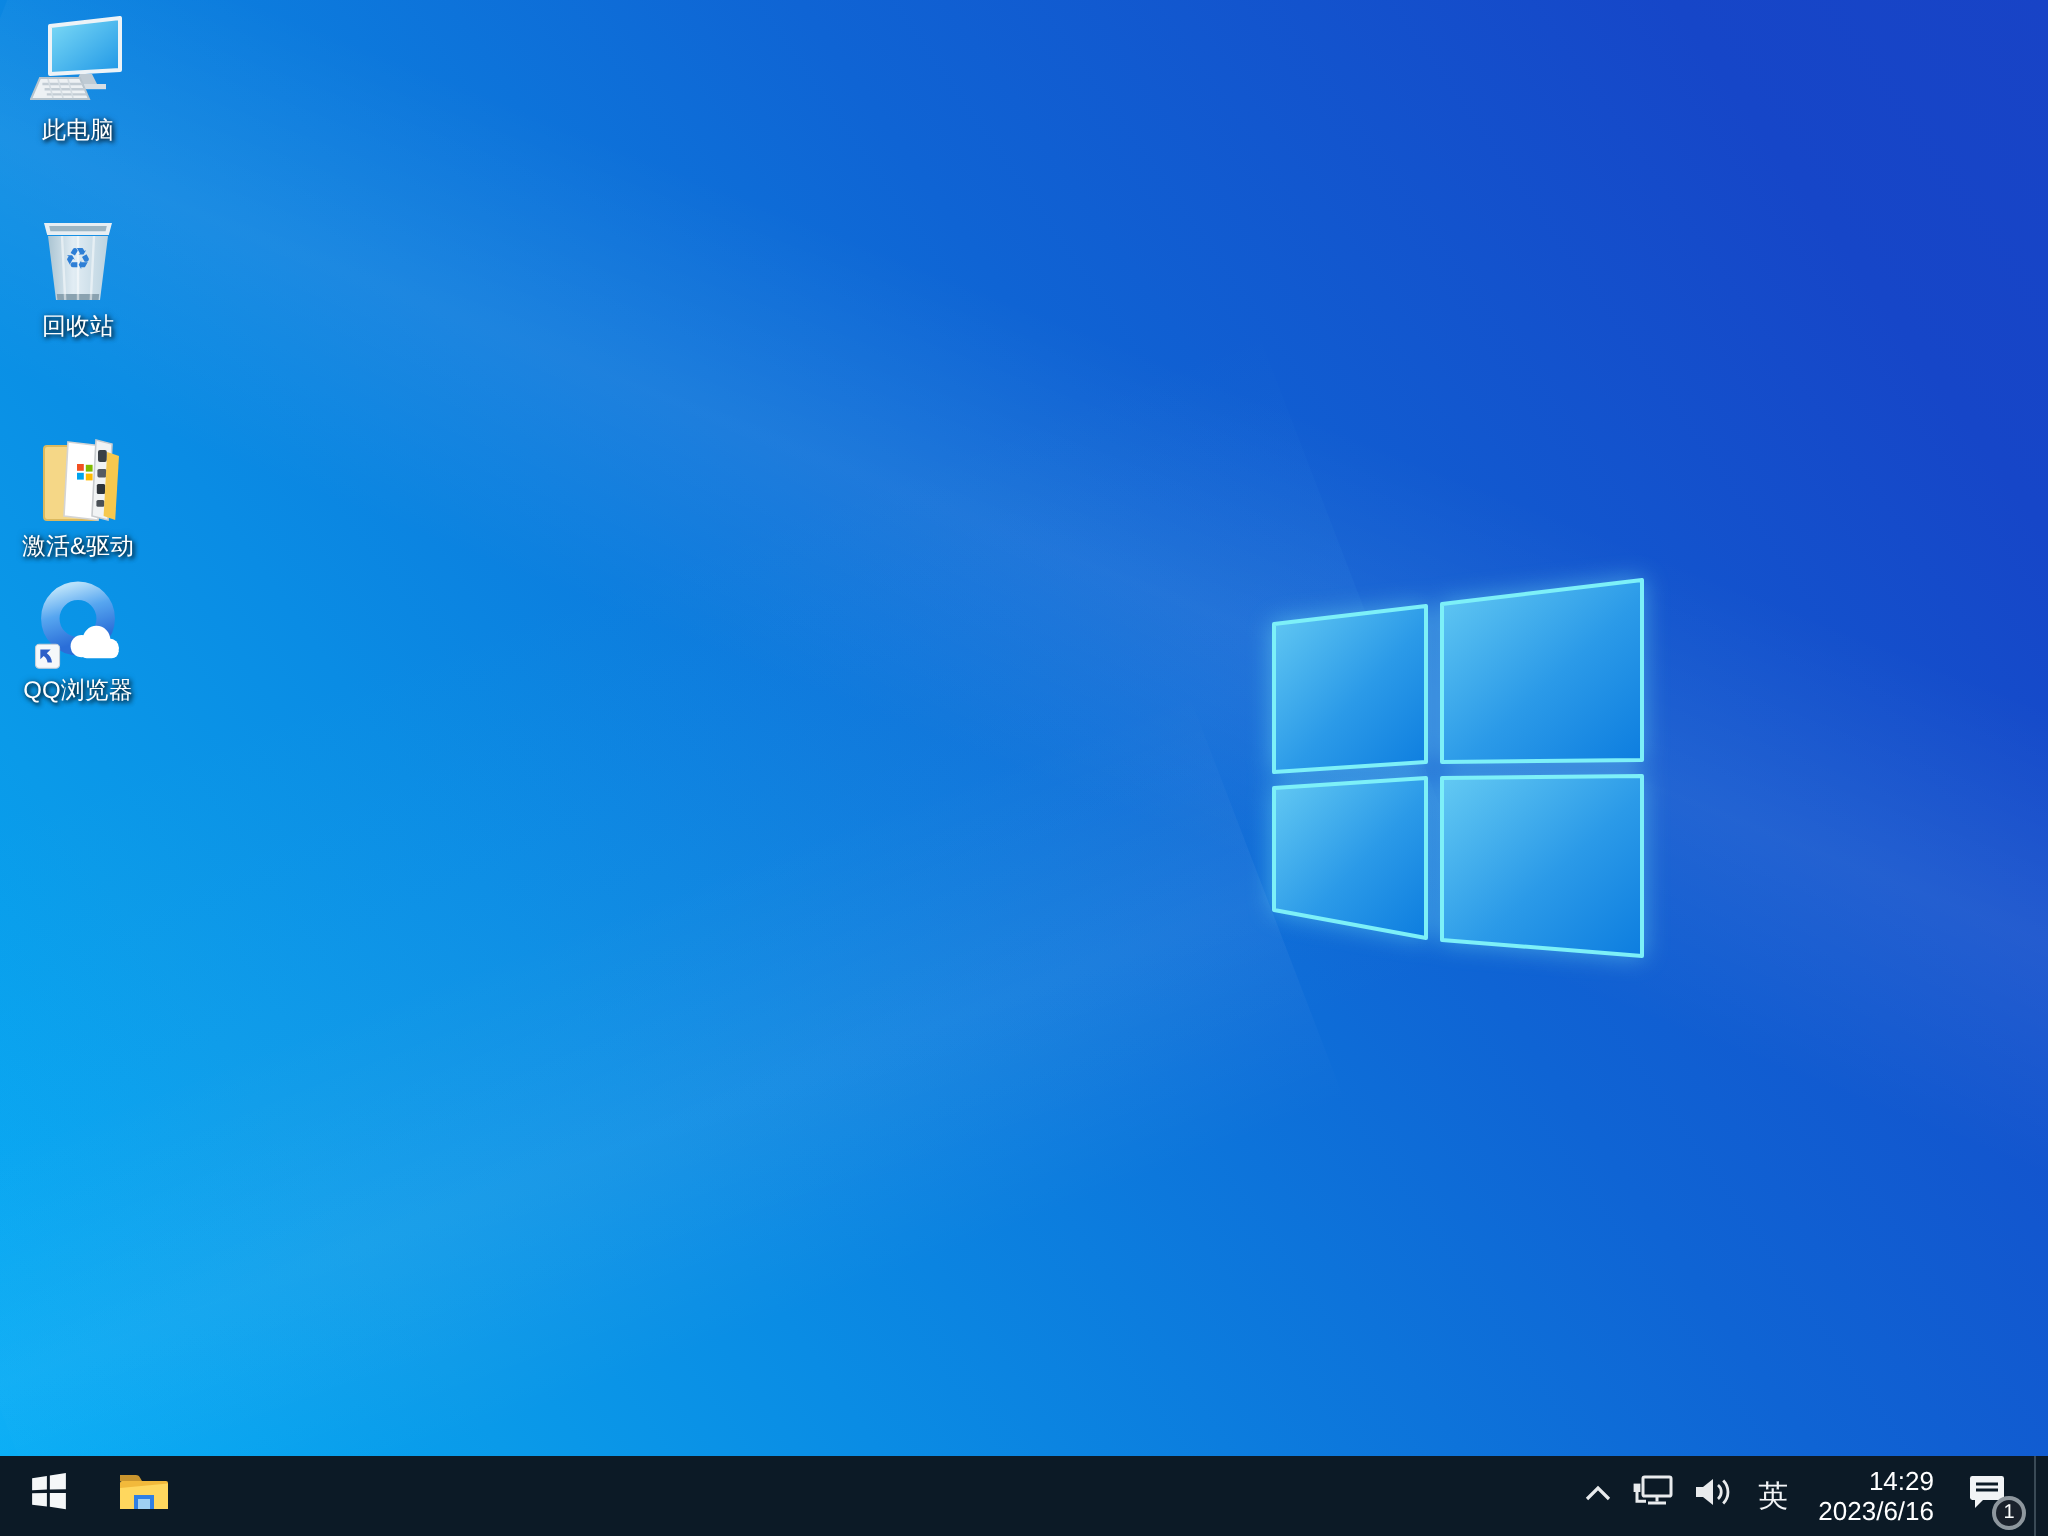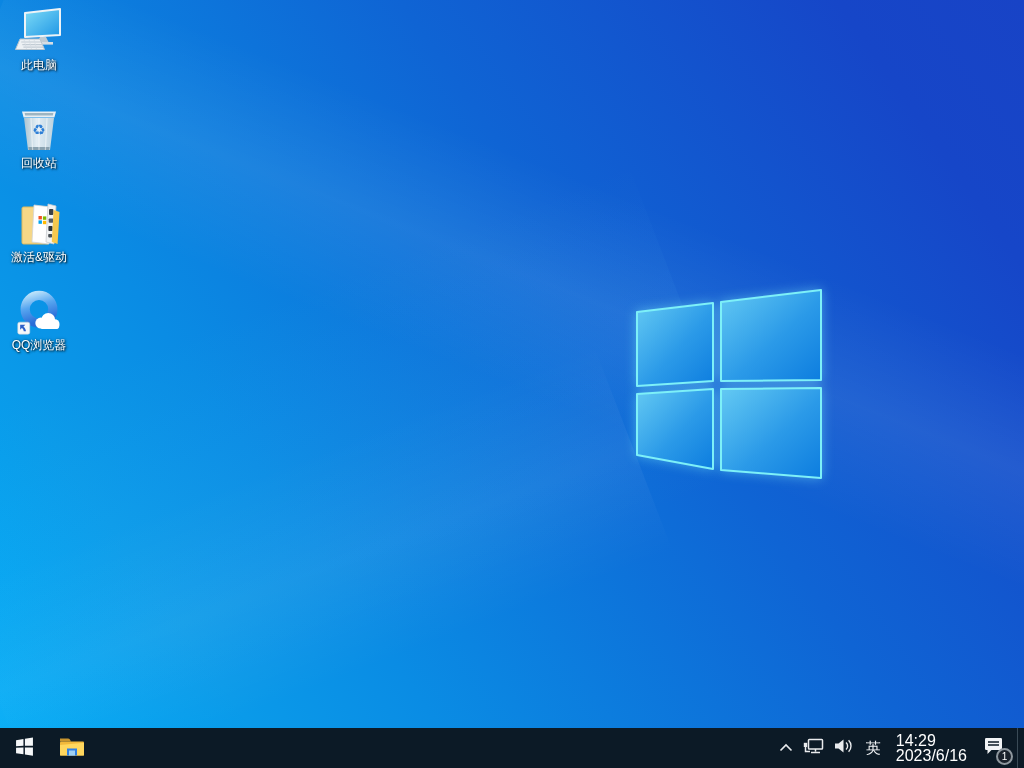--- a/index.html
+++ b/index.html
@@ -33,21 +33,21 @@
   .icon-label { margin-top:2px; font-size:12px; line-height:14px; color:#ffffff; text-align:left;
     text-shadow:1px 1px 2px rgba(0,0,0,0.9), 0 0 3px rgba(0,0,0,0.55); white-space:nowrap; }
 
   
   .taskbar { position:absolute; left:0; bottom:0; width:1024px; height:40px;
     background:#0c1a26; display:flex; align-items:stretch; z-index:10; }
   .tb-btn { width:48px; height:40px; display:flex; align-items:center; justify-content:center; }
   .tray { margin-left:auto; display:flex; align-items:center; height:40px; }
   .tray-btn { height:40px; display:flex; align-items:center; justify-content:center; padding:0 5px; }
   .ime { color:#f2f4f6; font-size:15px; padding:0 7px; }
-  .clock { color:#ffffff; font-size:16px; line-height:15px; text-align:left; padding:0 8px; }
+  .clock { color:#ffffff; font-size:13px; line-height:15px; text-align:right; padding:0 8px; }
   .action-center { position:relative; padding:0 12px 0 8px; }
   .ac-badge { position:absolute; right:4px; bottom:3px; width:17px; height:17px; border-radius:50%;
     background:#1a212b; border:2px solid #8e979e; color:#ffffff; font-size:10px; line-height:13px;
     text-align:center; }
   .show-desktop { width:7px; height:40px; border-left:1px solid #3a4a56; }
 </style>
 </head>
 <body>
 
 <div class="wallpaper">
@@ -108,21 +108,21 @@
         <polygon points="13.4,41 34.6,41 34.3,44 13.7,44" fill="#8aa2b0"></polygon>
         <path d="M16,12 L17.6,44 M24,12 L24,44 M32,12 L30.4,44" stroke="rgba(255,255,255,0.5)" stroke-width="1.2" fill="none"></path>
         <polygon points="7,5.5 41,5.5 39.4,11.5 8.6,11.5" fill="#e7eef3"></polygon>
         <polygon points="9.6,7 38.4,7 37.8,9.6 10.2,9.6" fill="#9db5c2"></polygon>
         <text x="24" y="28.5" font-size="15" fill="#2e7fd6" text-anchor="middle" font-family="DejaVu Sans, sans-serif">♻</text>
       </svg>
     </div>
     <div class="icon-label">回收站</div>
   </div>
 
-  <div class="icon-tile" style="top:200px">
+  <div class="icon-tile" style="top:216px">
     <div class="icon-img">
       <svg width="48" height="48" viewBox="0 0 48 48">
         <rect x="7" y="7" width="27" height="37" rx="1.5" fill="#f5d787" stroke="#dcb95e" stroke-width="1"></rect>
         <polygon points="19,5 36,7 34,44 17,42" fill="#ffffff" stroke="#d4d4d4" stroke-width="0.8"></polygon>
         <rect x="23.5" y="16" width="3.4" height="3.4" fill="#f25022"></rect>
         <rect x="27.9" y="16.4" width="3.4" height="3.4" fill="#7fba00"></rect>
         <rect x="23.5" y="20.4" width="3.4" height="3.4" fill="#00a4ef"></rect>
         <rect x="27.9" y="20.8" width="3.4" height="3.4" fill="#ffb900"></rect>
         <polygon points="33,4 41,6 39,44 31,42" fill="#f1f3f4" stroke="#c9cccf" stroke-width="0.8"></polygon>
         <rect x="34" y="9" width="4.4" height="6" rx="1" fill="#3a4046"></rect>

